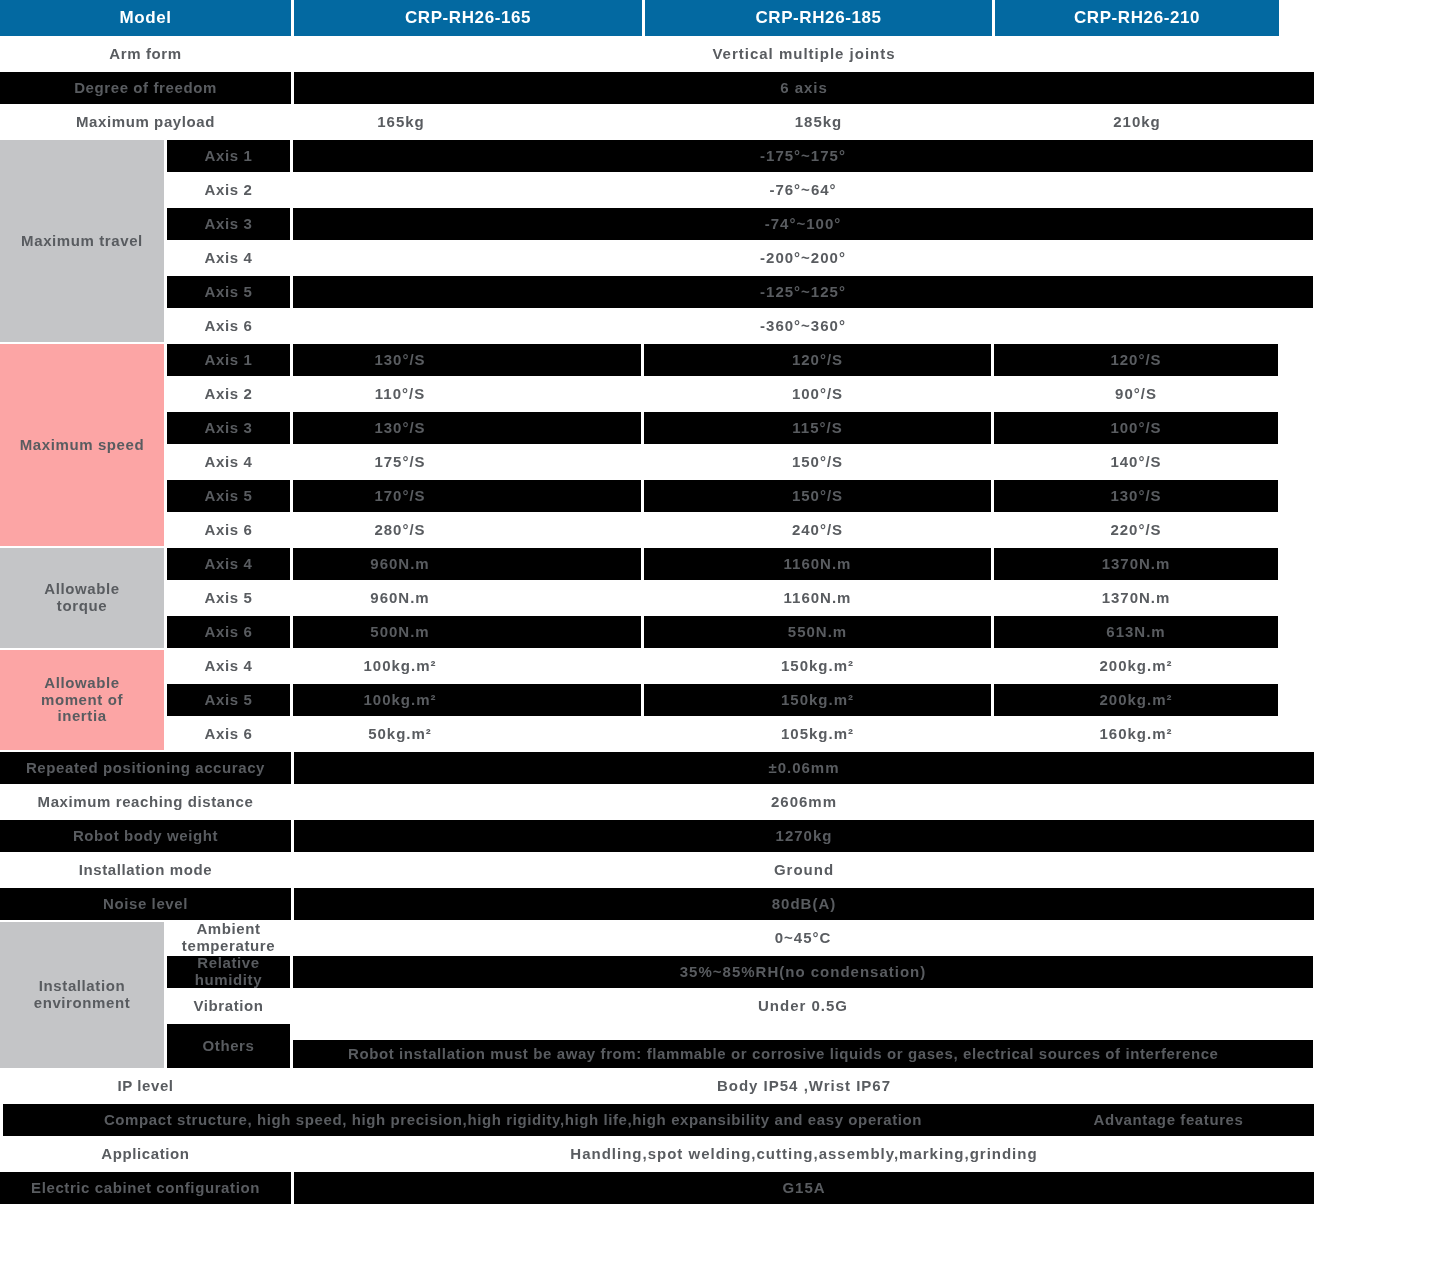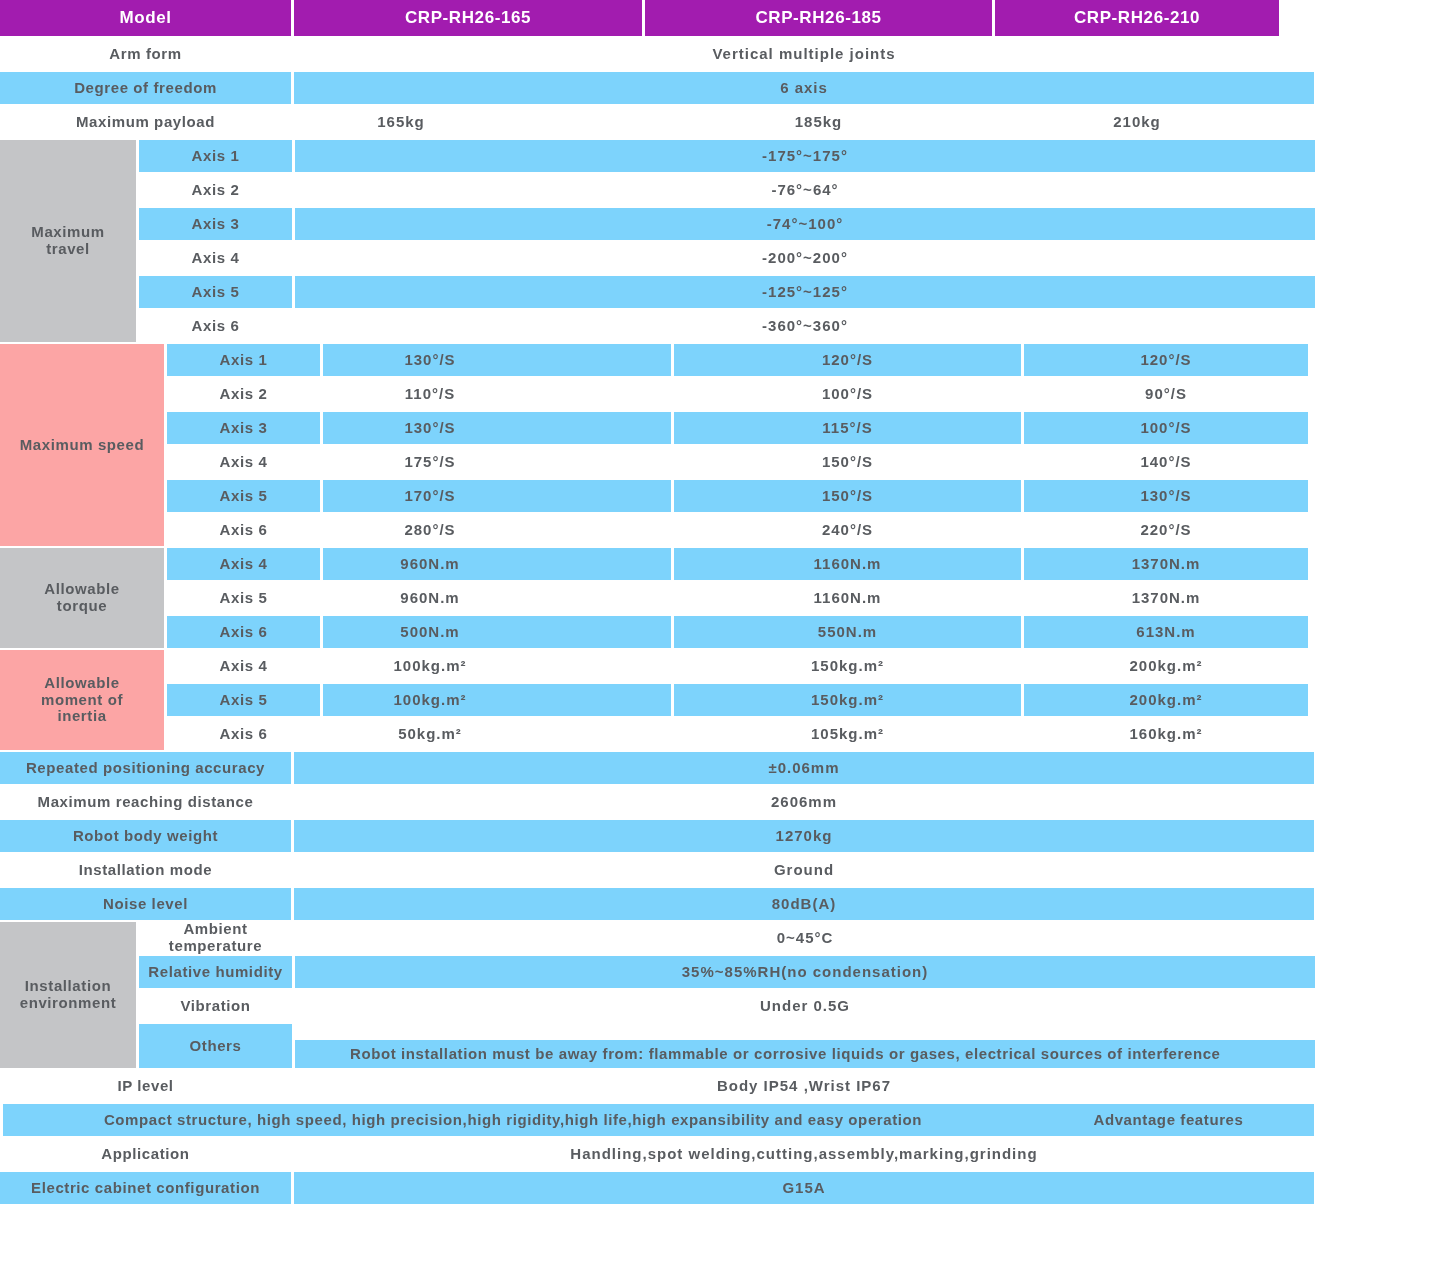--- a/index.html
+++ b/index.html
@@ -15,28 +15,28 @@
   .row.hdr { height:38px; font-size:17px; }
   .row.h46 { height:46px; }
   .cell {
     display:flex; align-items:center; justify-content:center;
     text-align:center; border-bottom:2px solid #ffffff; line-height:1.12;
   }
   .ml { margin-left:3px; }
   
   .w-label { width:291px; }
   .w-g     { width:164px; padding:0 18px; }
-  .w-sub   { width:153px; }
+  .w-sub   { width:123px; }
   .w-m1    { width:348px; }
   .w-m2    { width:347px; }
   .w-m3    { width:284px; }
   .w-span  { width:1020px; }
   
-  .bg-h  { background:#a21caf; color:#ffffff; }
-  .bg-s  { background:#7dd3fc; }
+  .bg-h  { background:#0369a1; color:#ffffff; }
+  .bg-s  { background:#000000; }
   .bg-w  { background:#ffffff; }
   .bg-gd { background:#c4c5c7; }
   .bg-gl { background:#fca5a5; }
   .val { letter-spacing:1px; }
   .off2 { padding-right:134px; }   
   .left { justify-content:flex-start; text-align:left; padding-left:55px; padding-right:9px;margin-top:16px; }
   .block { display:flex; }
   .block .rows { display:flex; flex-direction:column; }
 </style>
 </head>

